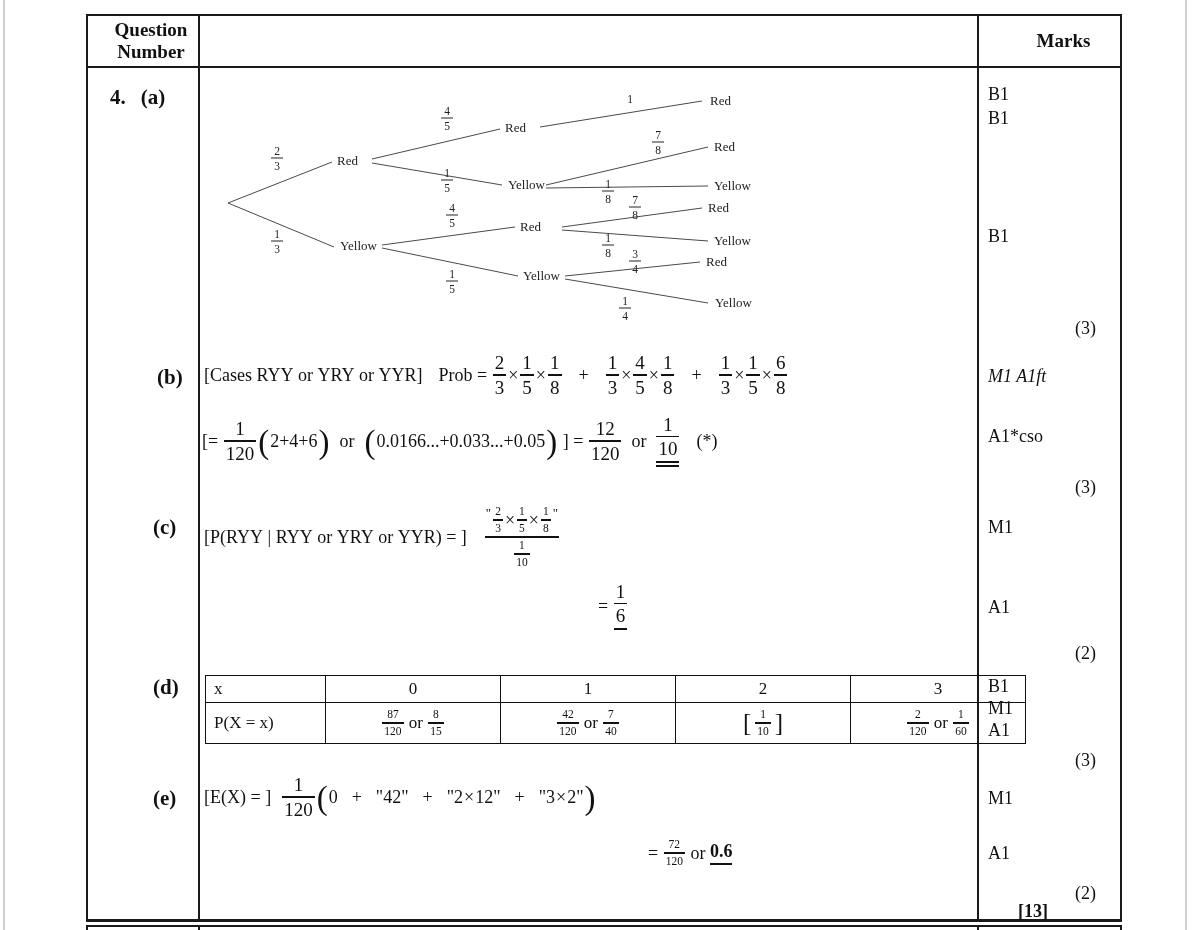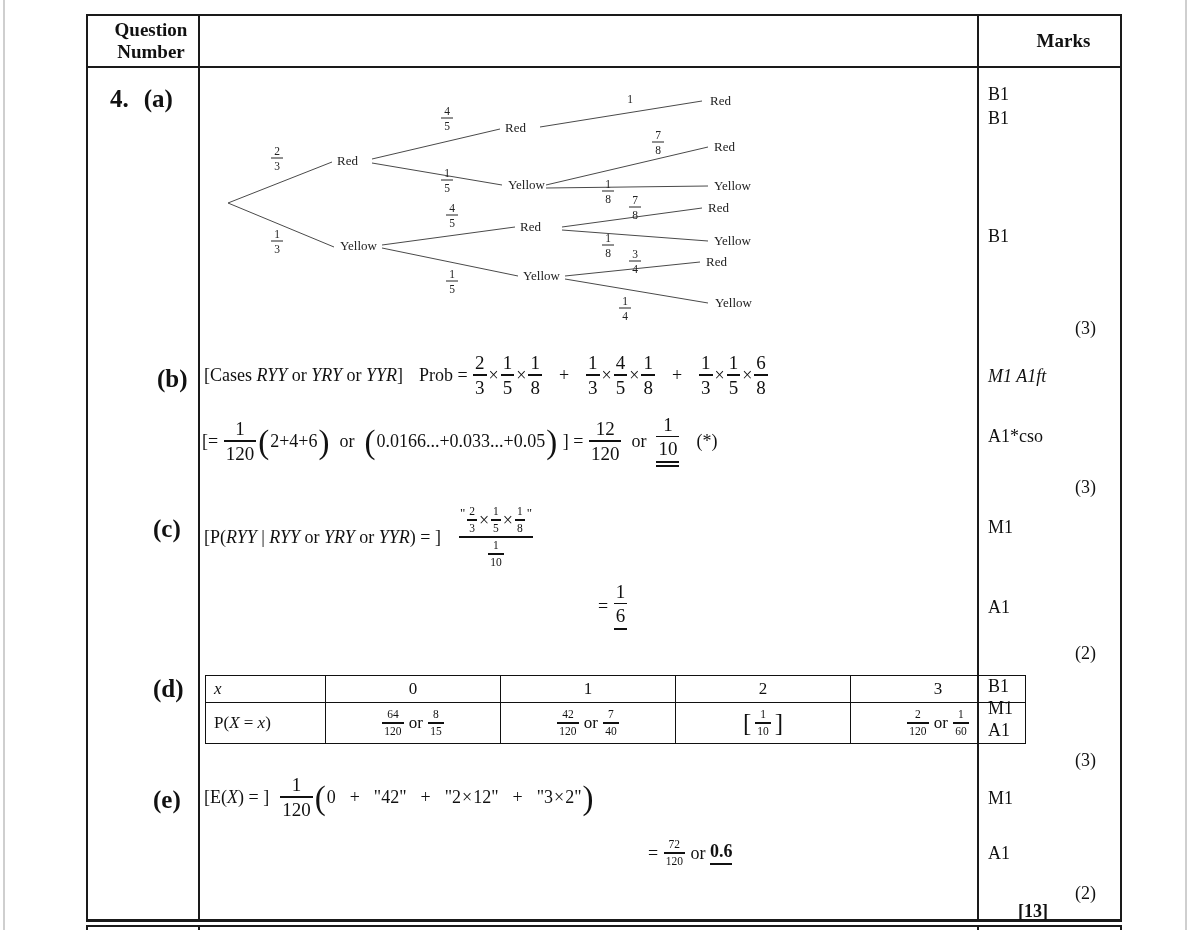--- a/index.html
+++ b/index.html
@@ -2,28 +2,28 @@
 <html><head>
 <meta charset="utf-8">
 <style>
   html,body{margin:0;padding:0;background:#ffffff;}
   .sheet{position:relative;width:1192px;height:930px;background:#fff;overflow:hidden;
          font-family:"Liberation Serif","DejaVu Serif",serif;color:#111;}
   .edge{position:absolute;top:0;bottom:0;width:2px;background:#cfcfcf;}
   .bl{position:absolute;background:#1a1a1a;}
   .hdr{position:absolute;display:flex;align-items:center;justify-content:center;
        font-weight:bold;font-size:19px;text-align:center;line-height:1.15;}
-  .plabel{position:absolute;font-weight:bold;font-size:25px;white-space:pre;}
+  .plabel{position:absolute;font-weight:bold;font-size:21px;white-space:pre;}
   .mark{position:absolute;font-size:18px;white-space:pre;}
   .mark.right{text-align:right;}
   .mark.total{font-weight:bold;text-align:center;}
   
   .formula{position:absolute;display:flex;align-items:center;font-size:18px;white-space:pre;}
   .tx{display:inline-block;}
-  .it{font-style:italic;}
+  .it{}
   .bd{font-weight:bold;}
   .ul{border-bottom:2.5px solid #111;padding-bottom:1px;}
   .mult{margin:0 1px;}
   .spc{display:inline-block;height:1px;}
   .frac{display:inline-flex;flex-direction:column;align-items:center;line-height:1;margin:0 1px;}
   .frac.big{font-size:19px;}
   .frac.sml{font-size:11.5px;}
   .fn,.fd{padding:0 2px;}
   .fb{align-self:stretch;height:1.4px;background:#111;margin:2px 0;}
   .ul1{height:2.4px;background:#111;width:100%;min-width:13px;margin-top:2.5px;}
@@ -188,21 +188,21 @@
           </td>
       <td class="c" style="width:158px;">
             <div class="cellwrap"><span class="tx">3</span></div>
           </td>
     </tr>
     <tr>
       <td class="l" style="height:40px;">
             <div class="cellwrap"><span class="tx">P(</span><span class="tx it">X</span><span class="tx"> = </span><span class="tx it">x</span><span class="tx">)</span></div>
           </td>
       <td class="c">
-            <div class="cellwrap"><span class="frac sml"><span class="fn">64</span><span class="fb"></span><span class="fd">120</span></span><span class="tx"> or </span><span class="frac sml"><span class="fn">8</span><span class="fb"></span><span class="fd">15</span></span></div>
+            <div class="cellwrap"><span class="frac sml"><span class="fn">87</span><span class="fb"></span><span class="fd">120</span></span><span class="tx"> or </span><span class="frac sml"><span class="fn">8</span><span class="fb"></span><span class="fd">15</span></span></div>
           </td>
       <td class="c">
             <div class="cellwrap"><span class="frac sml"><span class="fn">42</span><span class="fb"></span><span class="fd">120</span></span><span class="tx"> or </span><span class="frac sml"><span class="fn">7</span><span class="fb"></span><span class="fd">40</span></span></div>
           </td>
       <td class="c">
             <div class="cellwrap"><span class="bk">[</span><span class="frac sml"><span class="fn">1</span><span class="fb"></span><span class="fd">10</span></span><span class="bk">]</span></div>
           </td>
       <td class="c">
             <div class="cellwrap"><span class="frac sml"><span class="fn">2</span><span class="fb"></span><span class="fd">120</span></span><span class="tx"> or </span><span class="frac sml"><span class="fn">1</span><span class="fb"></span><span class="fd">60</span></span></div>
           </td>

